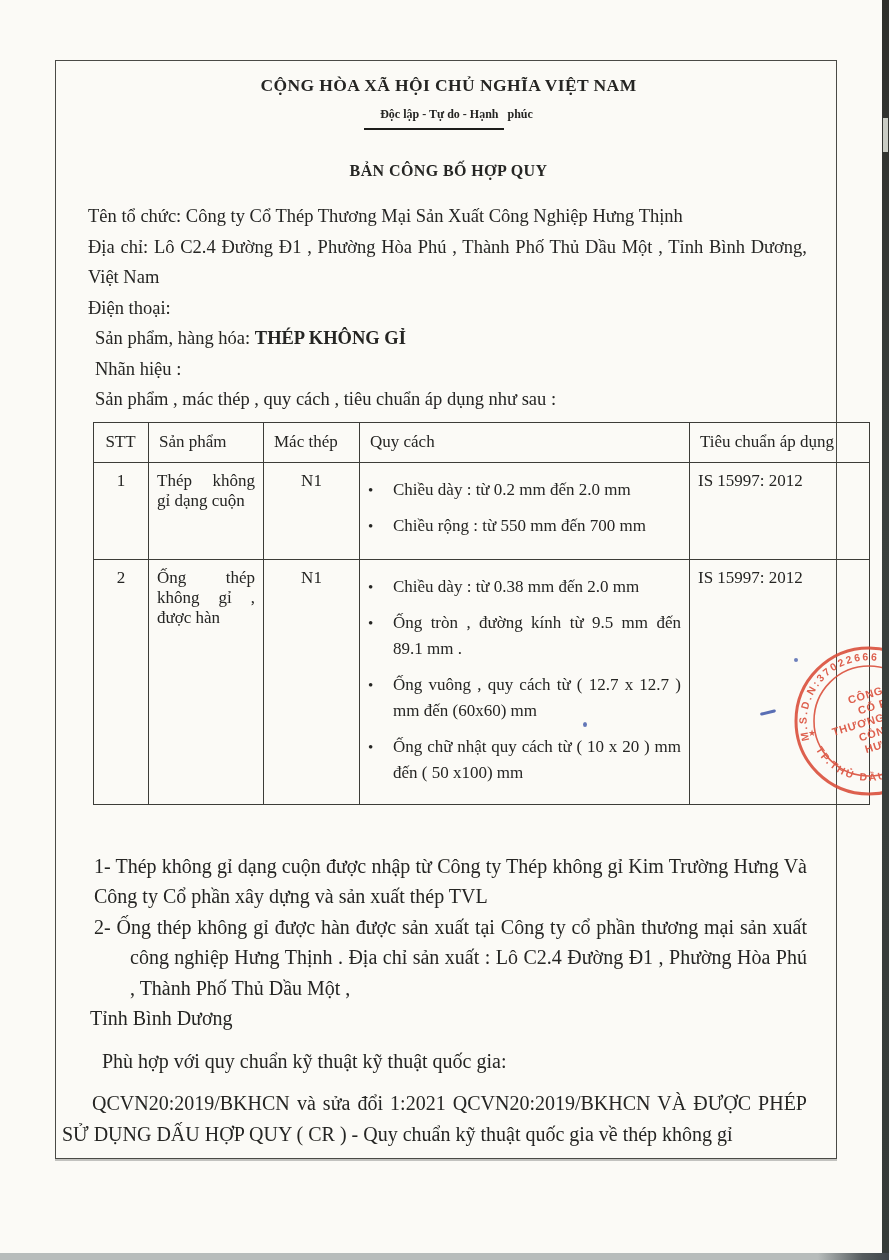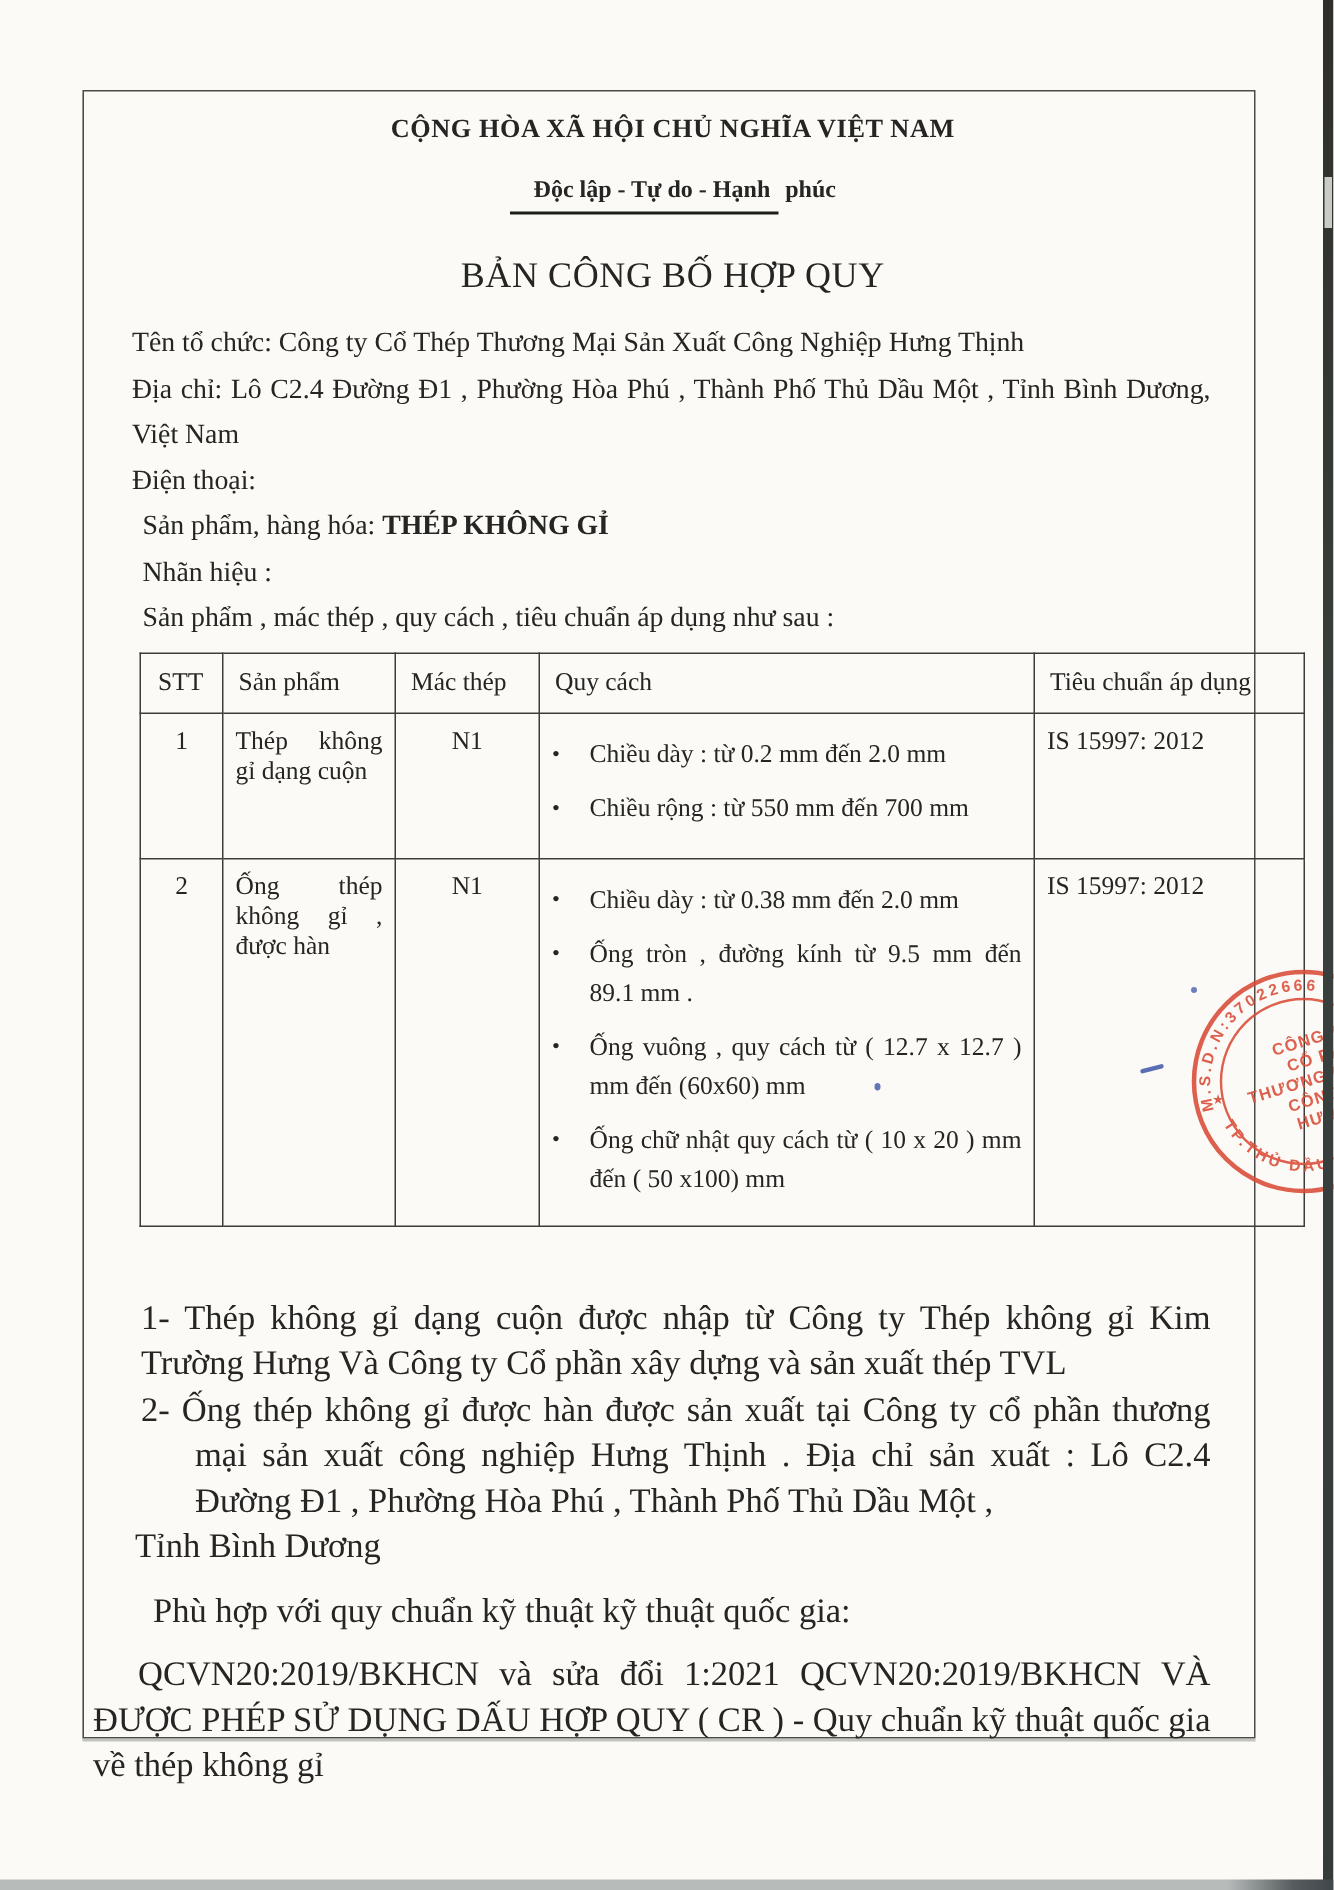--- a/index.html
+++ b/index.html
@@ -22,32 +22,32 @@
   }
   .center { text-align: center; }
   .national-title {
     font-weight: bold;
     font-size: 17.5px;
     letter-spacing: .4px;
     line-height: 23px;
   }
   .motto {
     font-weight: bold;
-    font-size: 16px;
+    font-size: 12px;
     line-height: 24px;
-    margin-top: 18px;
+    margin-top: 5px;
   }
   .motto .underlined {
     display: inline-block;
     border-bottom: 2.2px solid #1d1d1b;
     padding: 0 6px 2px 16px;
   }
   .doc-title {
-    font-weight: normal;
-    font-size: 24px;
+    font-weight: bold;
+    font-size: 16px;
     letter-spacing: .4px;
     margin-top: 27px;
     line-height: 28px;
   }
   .doc-number {
     font-size: 17.5px;
     margin-top: 7px;
     line-height: 24px;
   }
   .info-block {
@@ -95,21 +95,21 @@
     font-size: 15px;
     line-height: 26px;
   }
   .bullet-item .bullet-text {
     flex: 1;
     text-align: justify;
     line-height: 26px;
   }
   .notes-block {
     margin-top: 46px;
-    font-size: 23px;
+    font-size: 20px;
     line-height: 30.5px;
     text-align: justify;
     padding-right: 2px;
   }
   .note-1 { margin: 0; padding-left: 6px; }
   .note-2 { margin: 0; padding-left: 42px; text-indent: -36px; }
   .province-line { margin: 0; padding-left: 2px; }
   .conformity-intro { margin: 12px; padding-left: 2px; }
   .conformity-detail {
     margin: 0 0 0 -26px;

